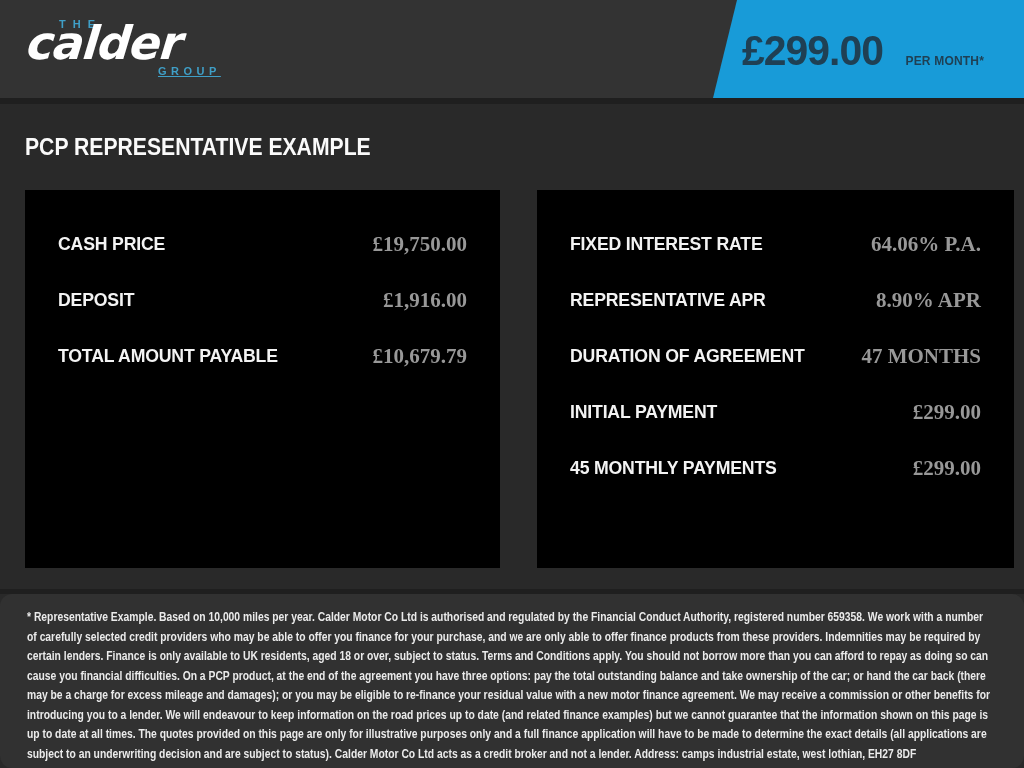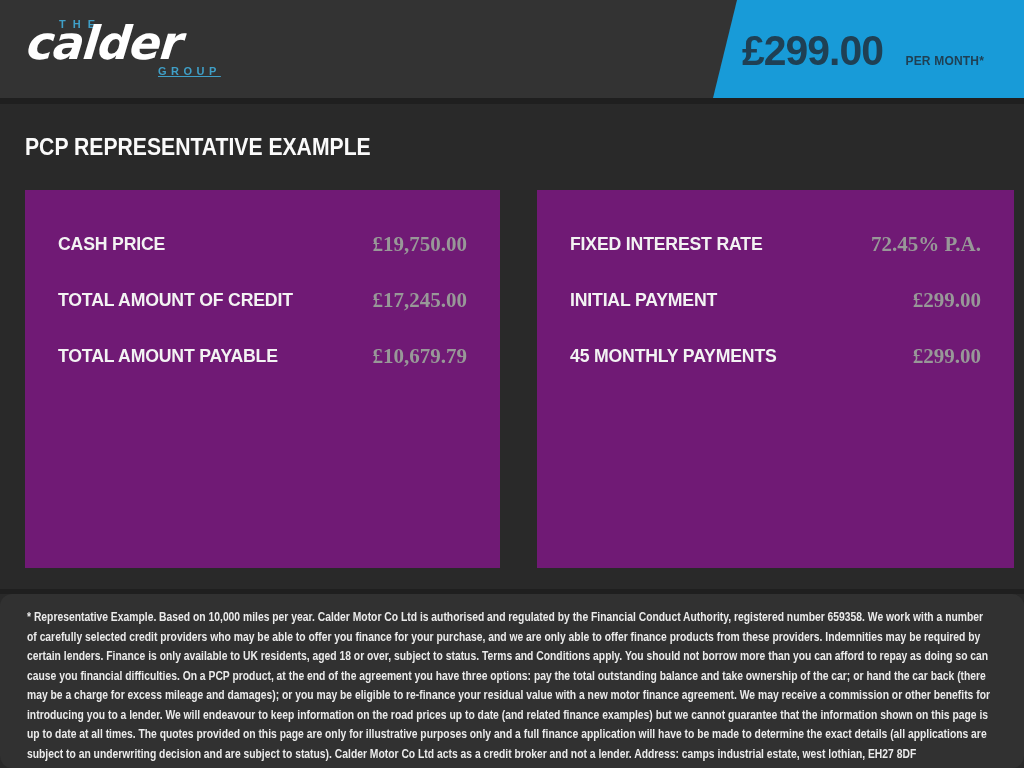--- a/index.html
+++ b/index.html
@@ -74,21 +74,21 @@
   .page-title {
     position: absolute; left: 25px; top: 134px;
     font-size: 23px; font-weight: bold;
     color: #fafafa; letter-spacing: 0px;
     transform: scaleX(0.92); transform-origin: left top;
     white-space: nowrap;
   }
 
   .panel {
     position: absolute; top: 190px; height: 378px;
-    background: #701a75;
+    background: #000000;
   }
   .panel-left  { left: 25px;  width: 475px; }
   .panel-right { left: 537px; width: 477px; }
 
   .panel-rows { padding: 26px 33px 0 33px; }
   .finance-row {
     height: 56px;
     display: flex; justify-content: space-between; align-items: center;
   }
   .finance-label {
@@ -148,35 +148,43 @@
 
 <div class="page-title">PCP REPRESENTATIVE EXAMPLE</div>
 
 <div class="panel panel-left">
   <div class="panel-rows">
     <div class="finance-row">
       <span class="finance-label">CASH PRICE</span>
       <span class="finance-value">£19,750.00</span>
     </div>
     <div class="finance-row">
-      <span class="finance-label">TOTAL AMOUNT OF CREDIT</span>
-      <span class="finance-value">£17,245.00</span>
+      <span class="finance-label">DEPOSIT</span>
+      <span class="finance-value">£1,916.00</span>
     </div>
     <div class="finance-row">
       <span class="finance-label">TOTAL AMOUNT PAYABLE</span>
       <span class="finance-value">£10,679.79</span>
     </div>
   </div>
 </div>
 
 <div class="panel panel-right">
   <div class="panel-rows">
     <div class="finance-row">
       <span class="finance-label">FIXED INTEREST RATE</span>
-      <span class="finance-value">72.45% P.A.</span>
+      <span class="finance-value">64.06% P.A.</span>
+    </div>
+    <div class="finance-row">
+      <span class="finance-label">REPRESENTATIVE APR</span>
+      <span class="finance-value">8.90% APR</span>
+    </div>
+    <div class="finance-row">
+      <span class="finance-label">DURATION OF AGREEMENT</span>
+      <span class="finance-value">47 MONTHS</span>
     </div>
     <div class="finance-row">
       <span class="finance-label">INITIAL PAYMENT</span>
       <span class="finance-value">£299.00</span>
     </div>
     <div class="finance-row">
       <span class="finance-label">45 MONTHLY PAYMENTS</span>
       <span class="finance-value">£299.00</span>
     </div>
   </div>

